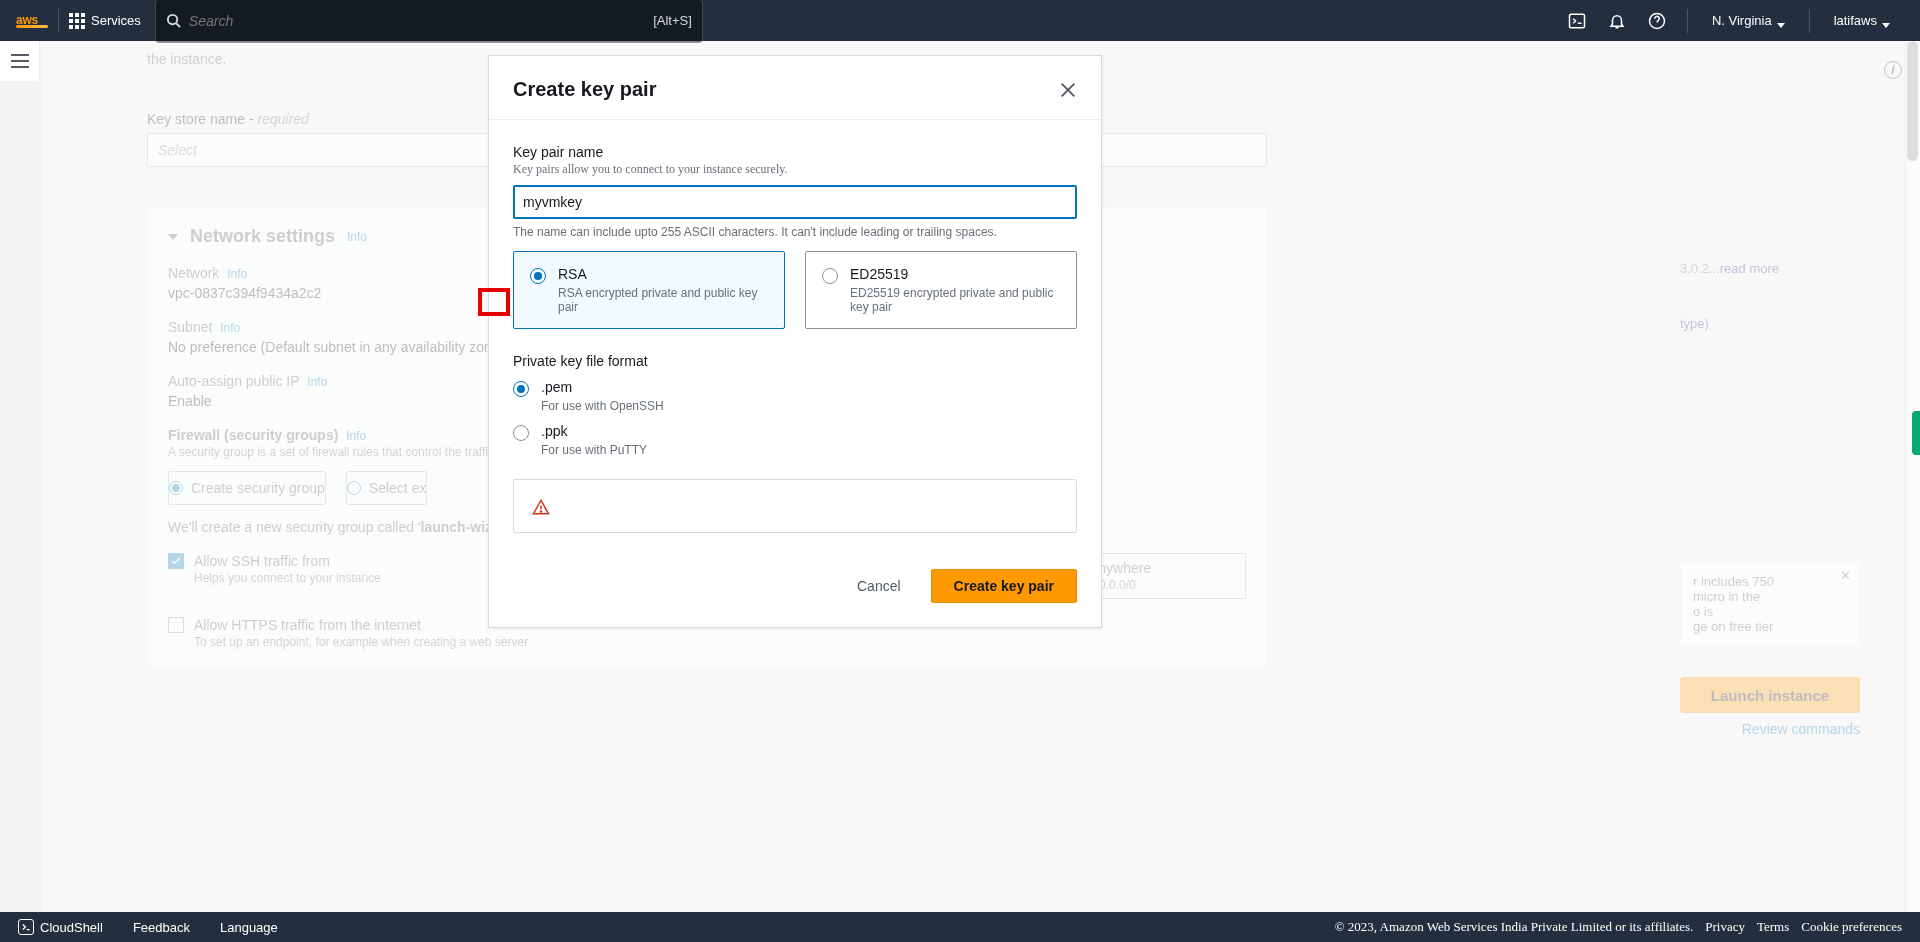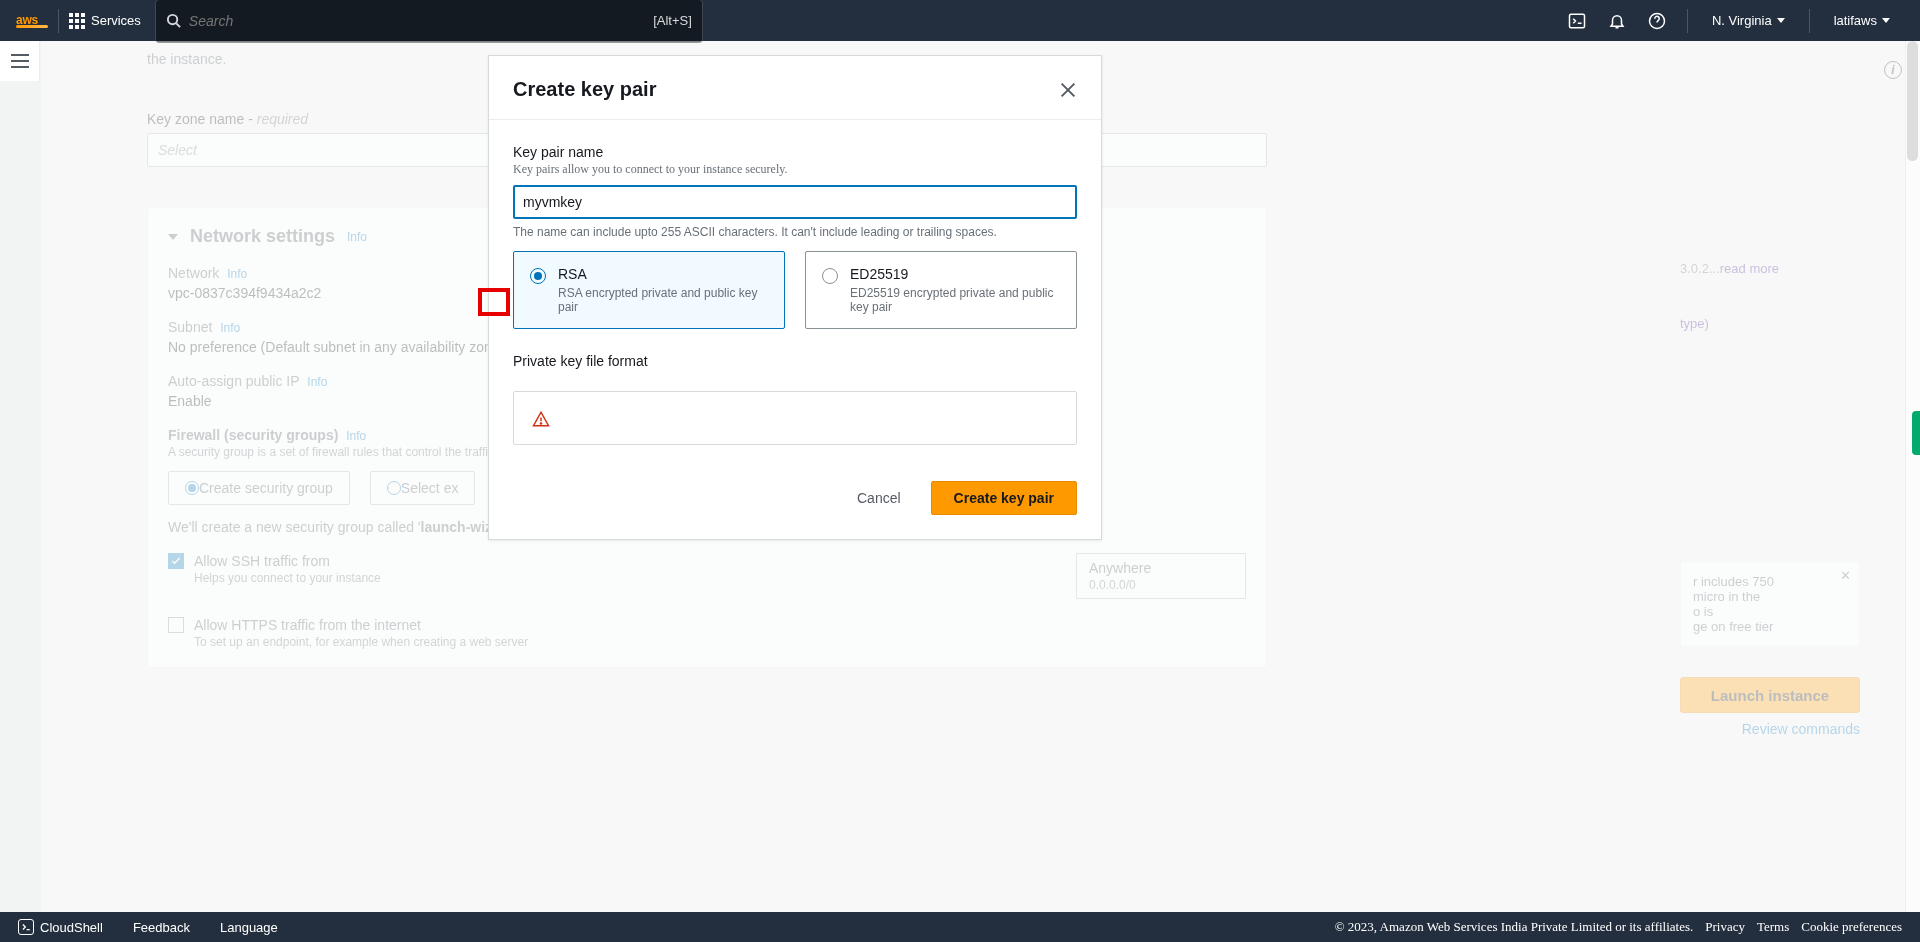--- a/index.html
+++ b/index.html
@@ -11,21 +11,21 @@
   .logo-underline { display:block; height:3px; width:32px; background: linear-gradient(90deg,#ff9900,#ffb84d); border-radius: 2px; margin-top:-2px;}
   .nav-divider { width: 1px; height: 24px; background: #4a5568; margin: 0 10px; }
   .services { display: flex; align-items: center; gap: 6px; font-size: 13px; }
   .grid-icon { width: 16px; height: 16px; display: grid; grid-template-columns: repeat(3,4px); grid-template-rows: repeat(3,4px); gap: 2px; }
   .grid-icon span { background: #fff; width: 4px; height: 4px; }
   .search-wrap { margin-left: 14px; background: #131a22; border: 1px solid #414750; border-radius: 4px; height: 44px; display: flex; align-items: center; padding: 0 10px; width: 548px; }
   .search-wrap input { flex: 1; background: transparent; border: none; outline: none; color: #d5dbdb; font-style: italic; font-size: 14px; }
   .search-hint { color: #d5dbdb; font-size: 13px; }
   .nav-right { margin-left: auto; display: flex; align-items: center; gap: 0; }
   .nav-btn { width: 40px; height: 40px; display:flex; align-items:center; justify-content:center; color:#fff; }
-  .nav-text { padding: 0 14px; font-size: 13px; color:#fff; display:flex; align-items:center; gap:5px;}
+  .nav-text { padding: 0 14px; font-size: 13px; color:#fff; display:flex; align-items:flex-end; gap:5px;}
   .caret-down { width:0; height:0; border-left:4px solid transparent; border-right:4px solid transparent; border-top:5px solid #fff; }
 
   
   .side-ham { position: absolute; left: 0; top: 41px; width: 40px; height: 40px; display: flex; align-items: center; justify-content: center; background: #fff; border-right:1px solid #eaeded;}
   .ham-lines { width:18px; height:14px; display:flex; flex-direction:column; justify-content:space-between;}
   .ham-lines span { height:2px; background:#545b64; }
 
   
   .page-area { position:absolute; left:41px; top:41px; right:0; bottom:30px; overflow:hidden; }
   .page-scroll { position:absolute; right:0; top:0; bottom:0; width:15px; background:#fafafa; border-left:1px solid #e4e4e4;}
@@ -41,21 +41,21 @@
   .field-label .req { font-style: italic; color:#687078; }
   .sel-input { width:100%; height:34px; border:1px solid #aab7b8; background:#fff; padding:0 10px; color:#879196; font-style:italic; font-size:14px; display:flex; align-items:center; border-radius:2px; }
   .panel { border:1px solid #eaeded; background:#fff; margin-top:40px; padding:18px 20px; border-radius:3px; }
   .panel-header { display:flex; align-items:center; gap:12px; font-size:18px; font-weight:700; color:#545b64; }
   .panel-header .chev { width:0;height:0;border-left:5px solid transparent;border-right:5px solid transparent;border-top:6px solid #545b64;}
   .info-link { font-size:12px; color:#0073bb; font-weight:400;}
   .kv { margin-top:18px; font-size:14px; color:#545b64;}
   .kv .val { color:#16191f; margin-top:4px; }
   .subtle { font-size:12px; color:#687078; margin-top:2px;}
   .seg-group { display:flex; gap:20px; margin-top:12px;}
-  .seg-btn { border:1px solid #aab7b8; background:#fff; border-radius:2px; padding:8px 16px; display:flex; align-items:center; color:#545b64;}
+  .seg-btn { border:1px solid #aab7b8; background:#fff; border-radius:2px; padding:8px 0; display:flex; align-items:center; gap:8px; color:#545b64;}
   .seg-btn .radiodot { width:14px; height:14px; border:1px solid #0073bb; border-radius:50%; display:inline-flex; align-items:center; justify-content:center;}
   .seg-btn .radiodot.on::after{content:"";width:8px;height:8px;background:#0073bb;border-radius:50%;}
   .sg-note { font-size:14px; color:#545b64; margin-top:14px;}
   .sg-note .bold{font-weight:700;}
   .chk-row { display:flex; align-items:flex-start; gap:10px; margin-top:18px;}
   .chkbox { width:16px;height:16px;border:1px solid #0073bb;background:#0073bb;display:flex;align-items:center;justify-content:center;}
   .chkbox.off{background:#fff;border-color:#879196;}
   .chkbox svg{width:12px;height:12px;}
   .dropdown-pill{border:1px solid #aab7b8; background:#fff; padding:6px 12px; min-width:170px;}
 
@@ -181,21 +181,21 @@
 <div class="page-area">
   <div class="info-bubble">i</div>
   <div class="page-scroll">
       <div class="page-thumb"></div>
     </div>
 
   <div class="form-card faded">
     <div class="kp-hint">the instance.</div>
     <div style="height:30px"></div>
     <div class="field-label">
-      <span>Key zone name - </span><span class="req">required</span>
+      <span>Key store name - </span><span class="req">required</span>
     </div>
     <div class="sel-input">
       <span>Select</span>
     </div>
 
     <div class="panel">
       <div class="panel-header">
         <span class="chev"></span>
         <span>Network settings</span>
         <span class="info-link">Info</span>
@@ -306,20 +306,36 @@
       <div class="rcard">
         <div class="rdot"></div>
         <div>
           <div class="rcard-title">ED25519</div>
           <div class="rcard-desc">ED25519 encrypted private and public key pair</div>
         </div>
       </div>
     </div>
 
     <div class="section-title">Private key file format</div>
+    <div class="vr-group">
+      <div class="vr">
+        <div class="rdot on"></div>
+        <div>
+          <div class="rcard-title">.pem</div>
+          <div class="rcard-desc">For use with OpenSSH</div>
+        </div>
+      </div>
+      <div class="vr">
+        <div class="rdot"></div>
+        <div>
+          <div class="rcard-title">.ppk</div>
+          <div class="rcard-desc">For use with PuTTY</div>
+        </div>
+      </div>
+    </div>
 
     <div class="alert-box">
       <svg class="warn-ico" viewBox="0 0 24 24" fill="none" stroke="#d13212" stroke-width="2">
           <path d="M12 3L2 21h20L12 3z"></path>
           <line x1="12" y1="10" x2="12" y2="15"></line>
           <circle cx="12" cy="18" r="0.8" fill="#d13212"></circle>
         </svg>
     </div>
   </div>
   <div class="modal-footer">

